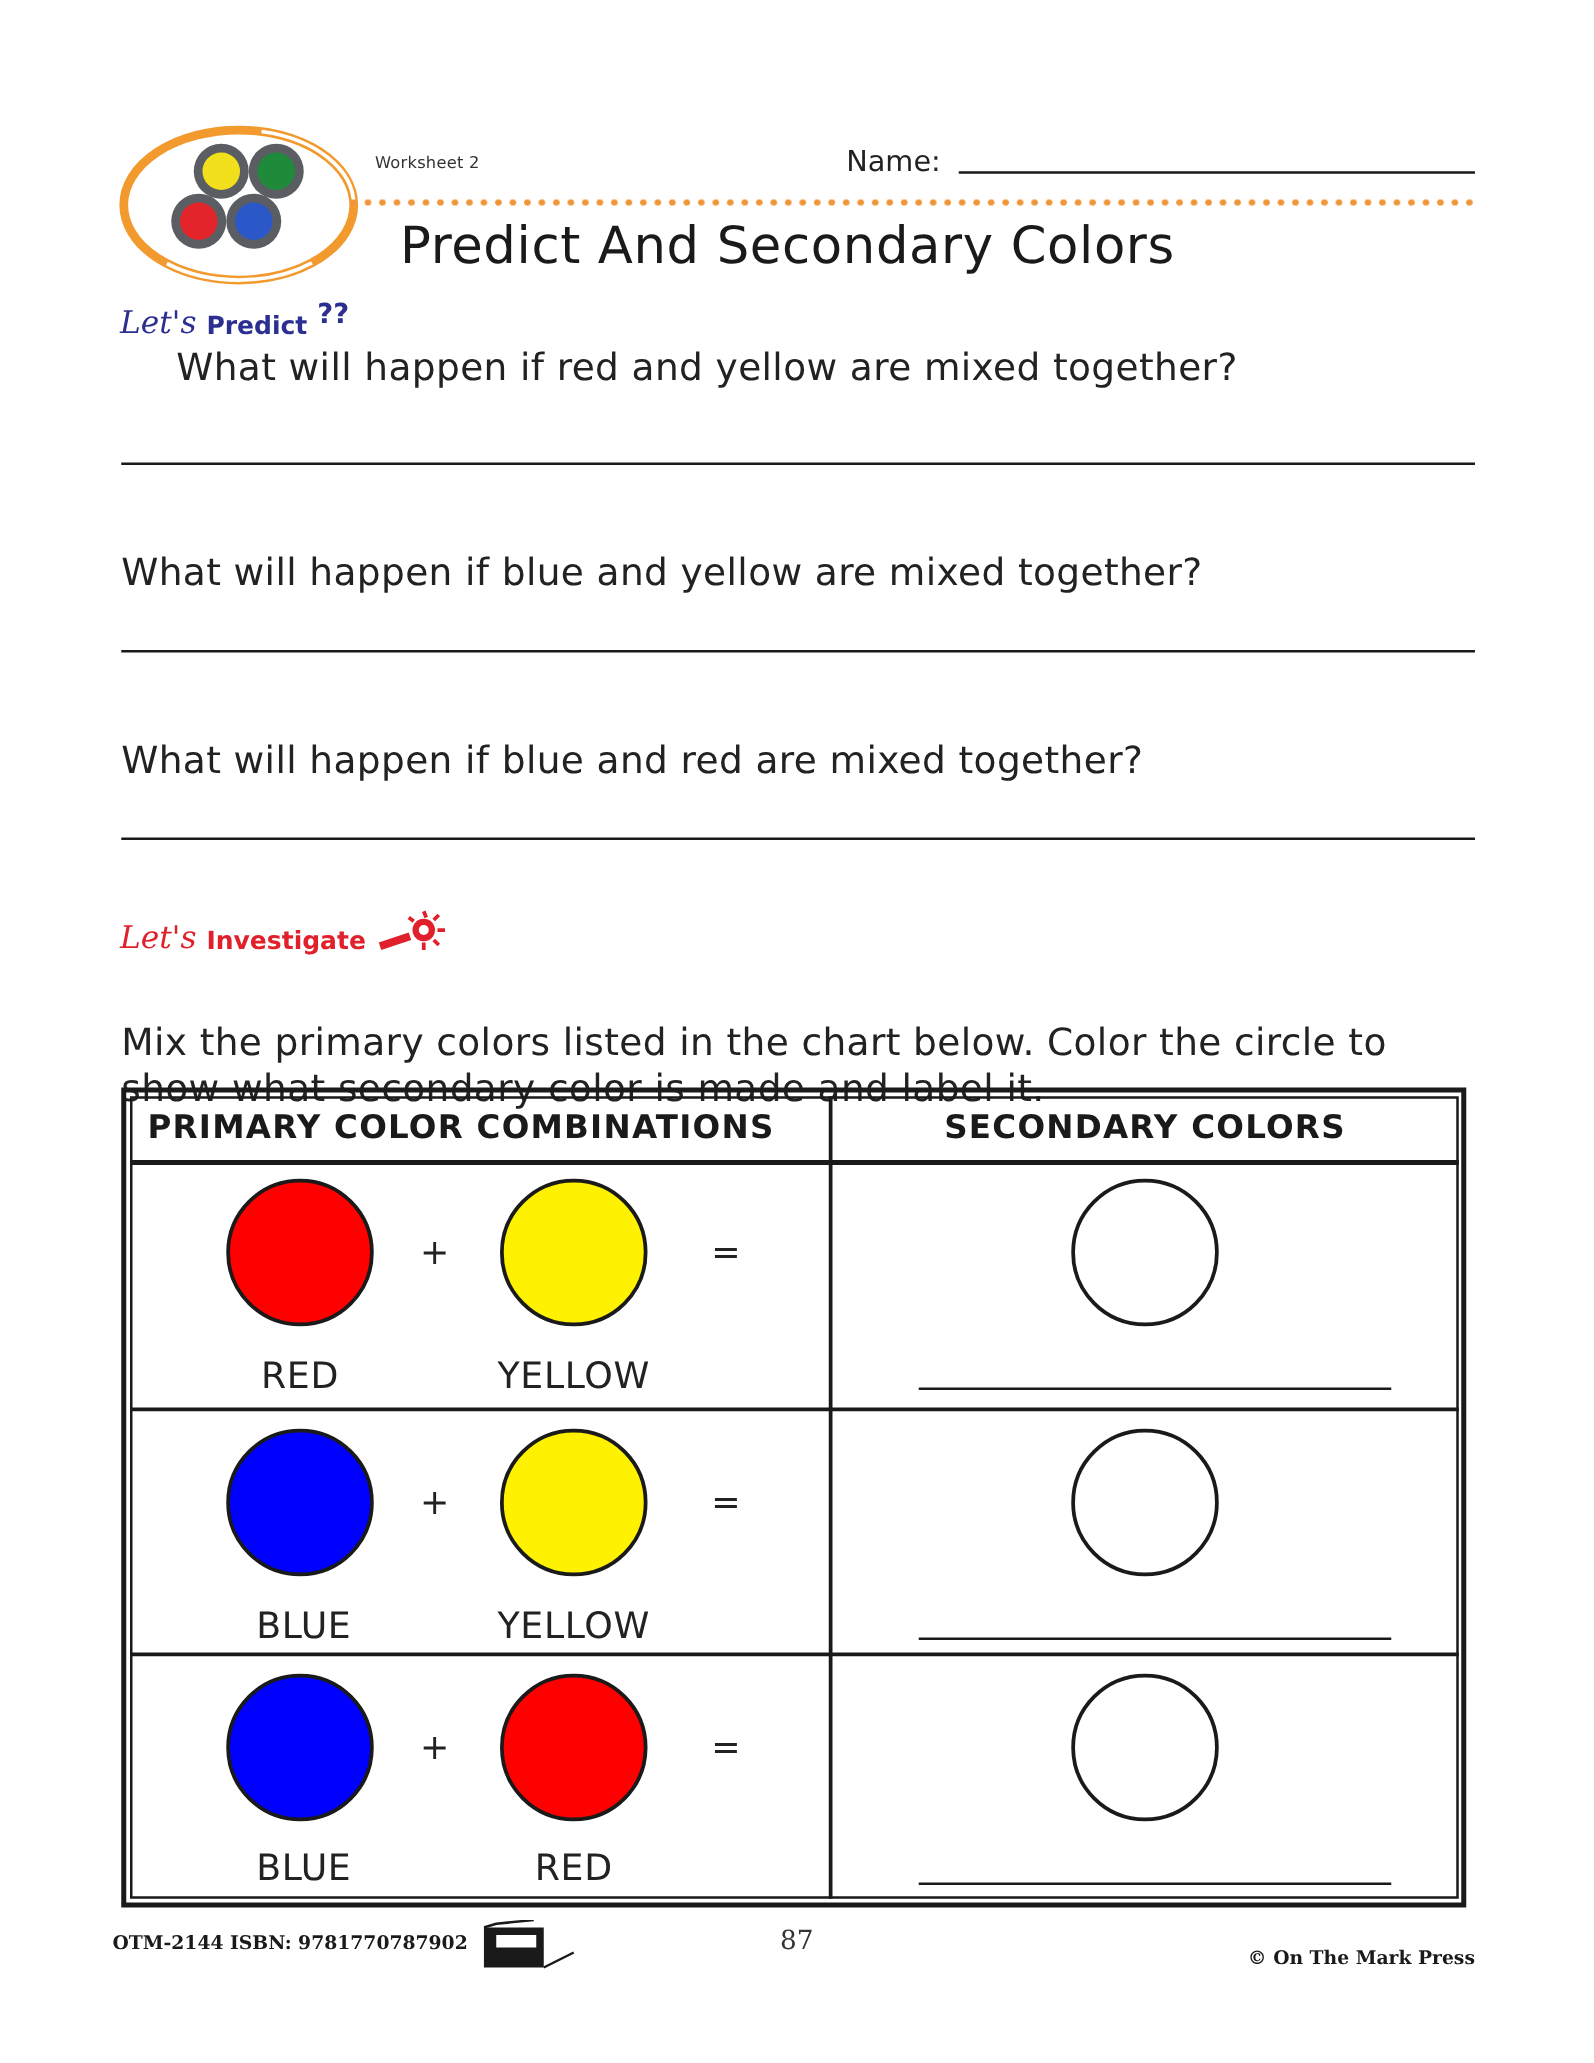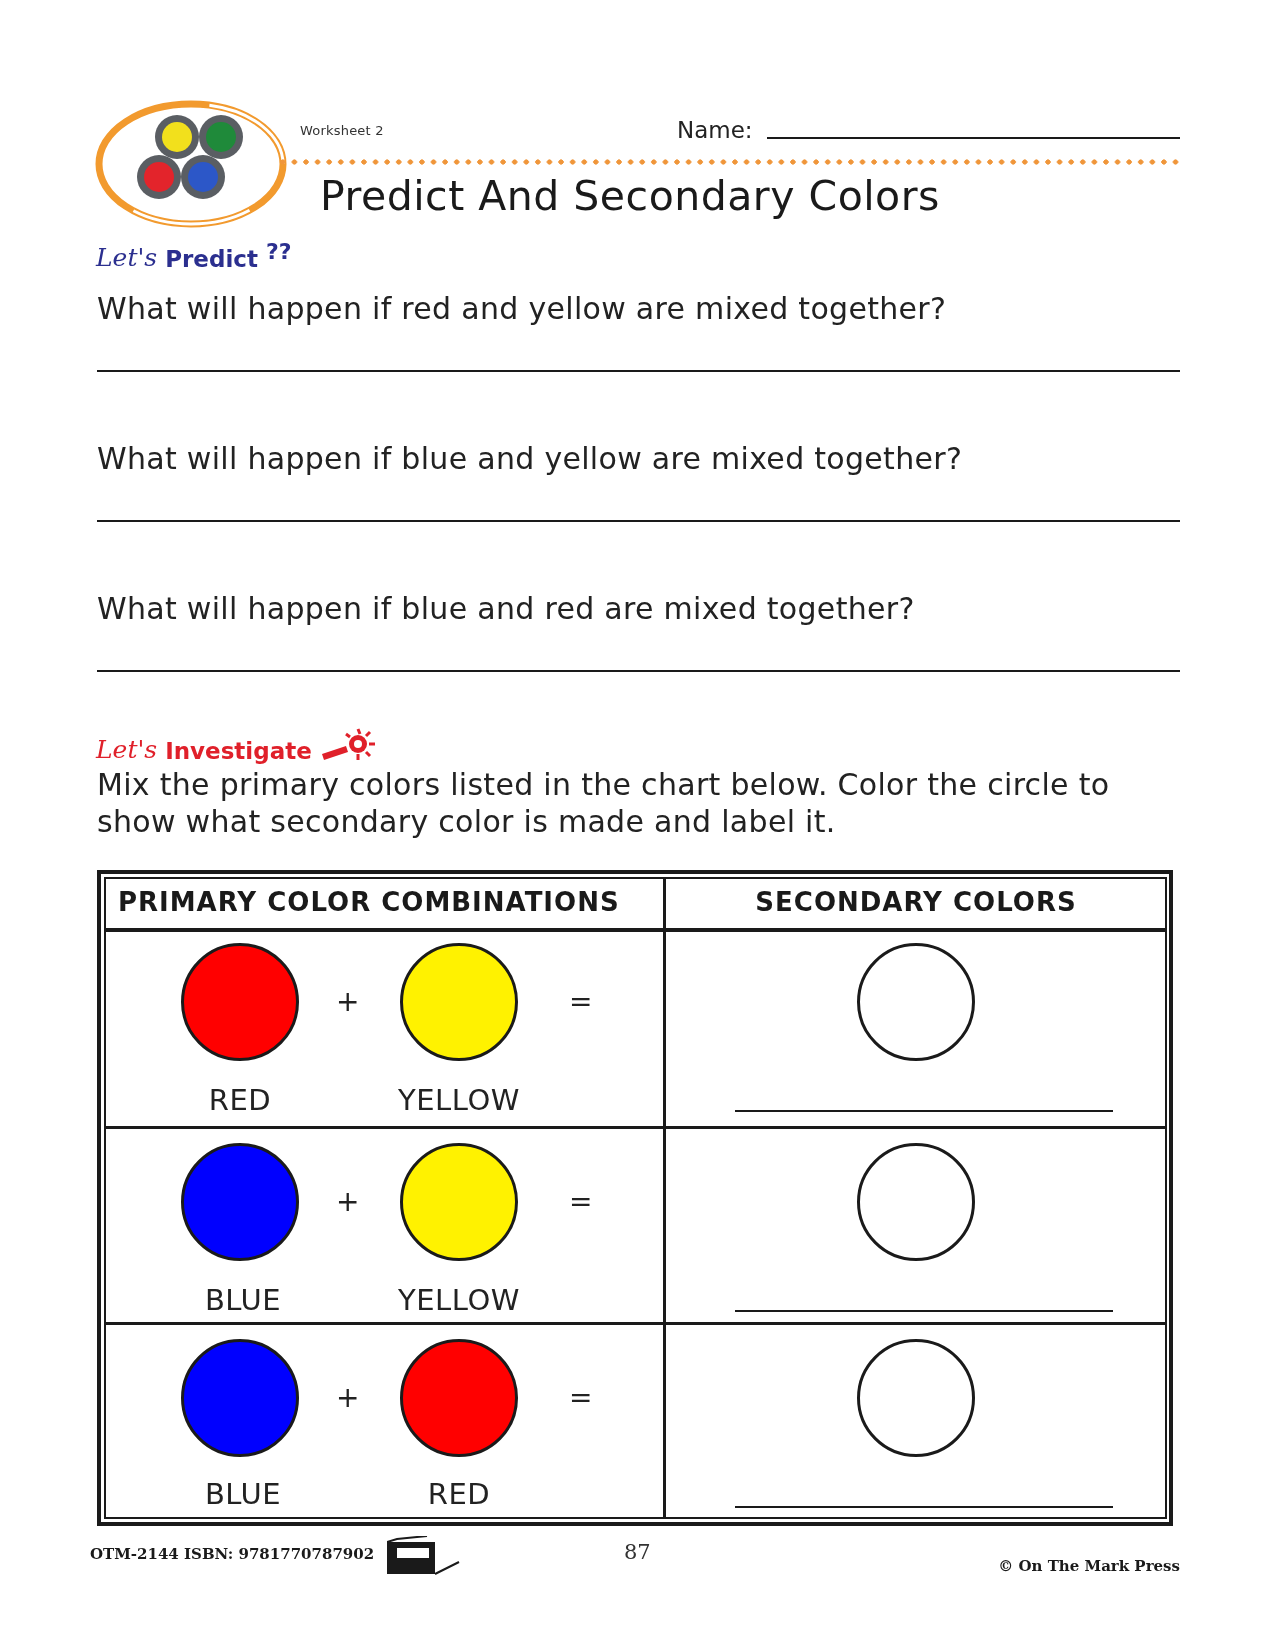--- a/index.html
+++ b/index.html
@@ -12,28 +12,28 @@
   .name-label { left:677px; top:117px; font-size:23px; color:#222; }
   .name-line { left:767px; top:137px; width:413px; height:2px; background:#1a1a1a; }
   .dots { left:277px; top:158px; width:905px; height:8px;
           background-image: radial-gradient(circle, #f0963a 2.4px, transparent 2.8px);
           background-size: 11.6px 8px; background-repeat: repeat-x; }
   .title { left:320px; top:172px; font-size:41px; font-family:"DejaVu Sans", sans-serif; color:#1a1a1a; letter-spacing:0.5px; }
 
   
   .sec-head { display:flex; align-items:flex-end; gap:8px; }
   .sec-lets { font-family:"DejaVu Serif", serif; font-style:italic; font-size:25px; }
-  .sec-word { font-family:"DejaVu Sans", sans-serif; font-weight:bold; font-size:23px; }
+  .sec-word { font-family:"DejaVu Sans", sans-serif; font-weight:bold; font-size:20px; }
   .predict { left:96px; top:243px; color:#2b2f8f; }
   .investigate { left:96px; top:728px; color:#e0202a; }
 
   .question { left:97px; font-size:30px; color:#222; letter-spacing:0.3px; }
   .answer-line { left:97px; width:1083px; height:2px; background:#1a1a1a; }
 
-  .instructions { left:97px; top:766px; width:1090px; font-size:30px; line-height:37px; color:#222; letter-spacing:0.3px; }
+  .instructions { left:97px; top:816px; width:1090px; font-size:30px; line-height:37px; color:#222; letter-spacing:0.3px; }
 
   
   .tbl-outer { left:97px; top:870px; width:1076px; height:656px; border:4px solid #1a1a1a; box-sizing:border-box; }
   .tbl-inner { left:104px; top:877px; width:1063px; height:642px; border:2px solid #1a1a1a; box-sizing:border-box; }
   .hline { height:4px; background:#1a1a1a; left:104px; width:1063px; }
   .vline { width:3px; background:#1a1a1a; left:663px; top:877px; height:642px; }
   .th { font-family:"DejaVu Sans", sans-serif; font-weight:bold; font-size:26px; letter-spacing:1px; top:887px; color:#1a1a1a; }
   .th-left { left:118px; }
   .th-right { left:665px; width:502px; text-align:center; }
 
@@ -68,21 +68,21 @@
 <div class="abs name-line"></div>
 <div class="abs dots"></div>
 <div class="abs title">Predict And Secondary Colors</div>
 
 <div class="abs sec-head predict">
   <span class="sec-lets">Let's</span>
   <span class="sec-word">Predict</span>
   <span class="sec-word" style="font-size:22px; position:relative; top:-8px;">??</span>
 </div>
 
-<div class="abs question" style="top:291px;">What will happen if red and yellow are mixed together?</div>
+<div class="abs question" style="top:277px;margin-left:44px;">What will happen if red and yellow are mixed together?</div>
 <div class="abs answer-line" style="top:370px;"></div>
 <div class="abs question" style="top:441px;">What will happen if blue and yellow are mixed together?</div>
 <div class="abs answer-line" style="top:520px;"></div>
 <div class="abs question" style="top:591px;">What will happen if blue and red are mixed together?</div>
 <div class="abs answer-line" style="top:670px;"></div>
 
 <div class="abs sec-head investigate">
   <span class="sec-lets">Let's</span>
   <span class="sec-word">Investigate</span>
   <svg width="58" height="36" viewBox="0 0 58 36">

